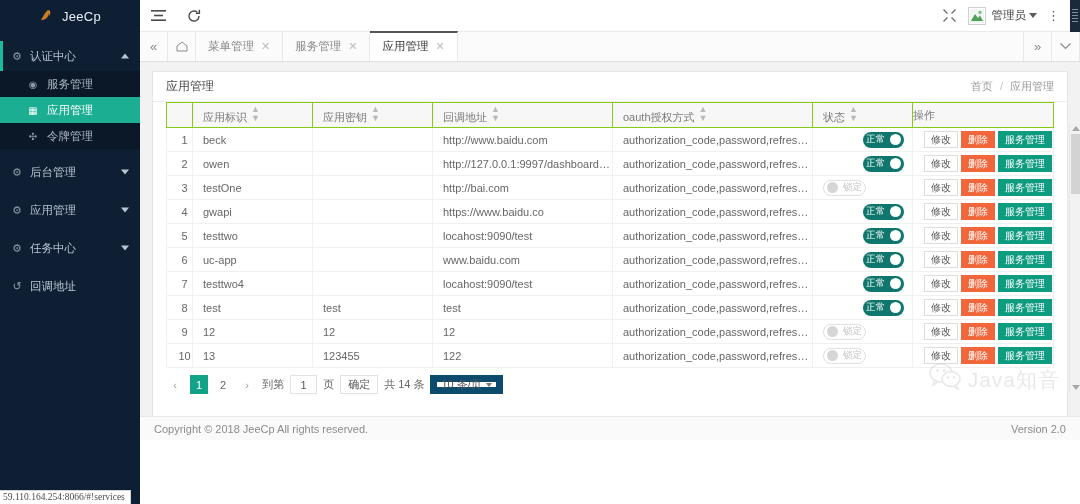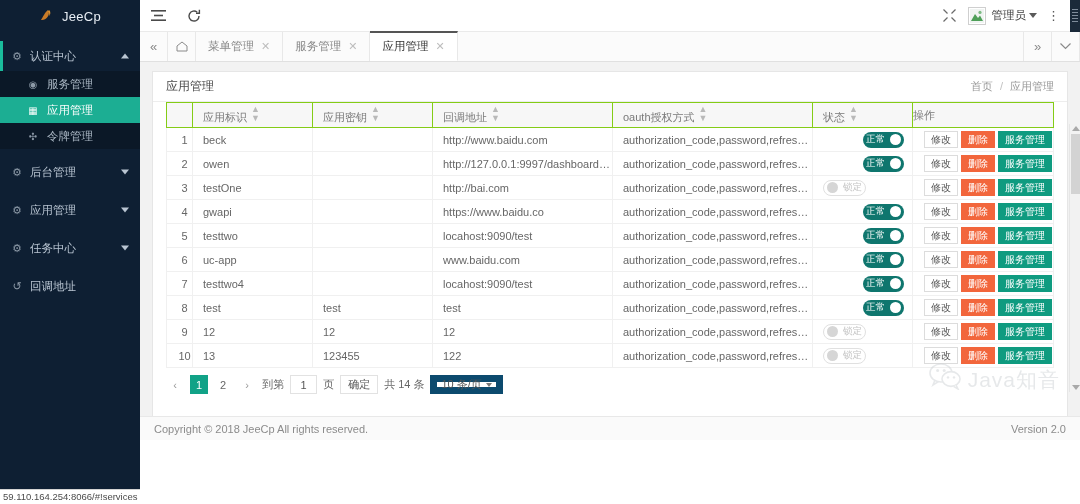--- a/index.html
+++ b/index.html
@@ -79,21 +79,21 @@
     font-size: 11px; color: #8d9aa8; display:inline-block;
   }
   .spacer-8 { height: 8px; }
 
   .status-url {
     position: absolute; left: 0; bottom: 0;
     background: #ffffff; border: 1px solid #d4d4d4;
     border-left: none; border-bottom: none;
     font-size: 9.5px; color: #4b4b4b; padding: 1px 5px 2px 3px;
     white-space: nowrap; z-index: 40;
-    font-family: Liberation Sans, sans-serif;
+    font-family: Liberation Serif, serif;
   }
 
   
   .main { flex: 1; height: 440px; display: flex; flex-direction: column; background: #f2f2f2; position: relative; }
 
   .topbar {
     height: 32px; background: #ffffff;
     display: flex; align-items: center;
     border-bottom: 1px solid #eaeaea;
   }

